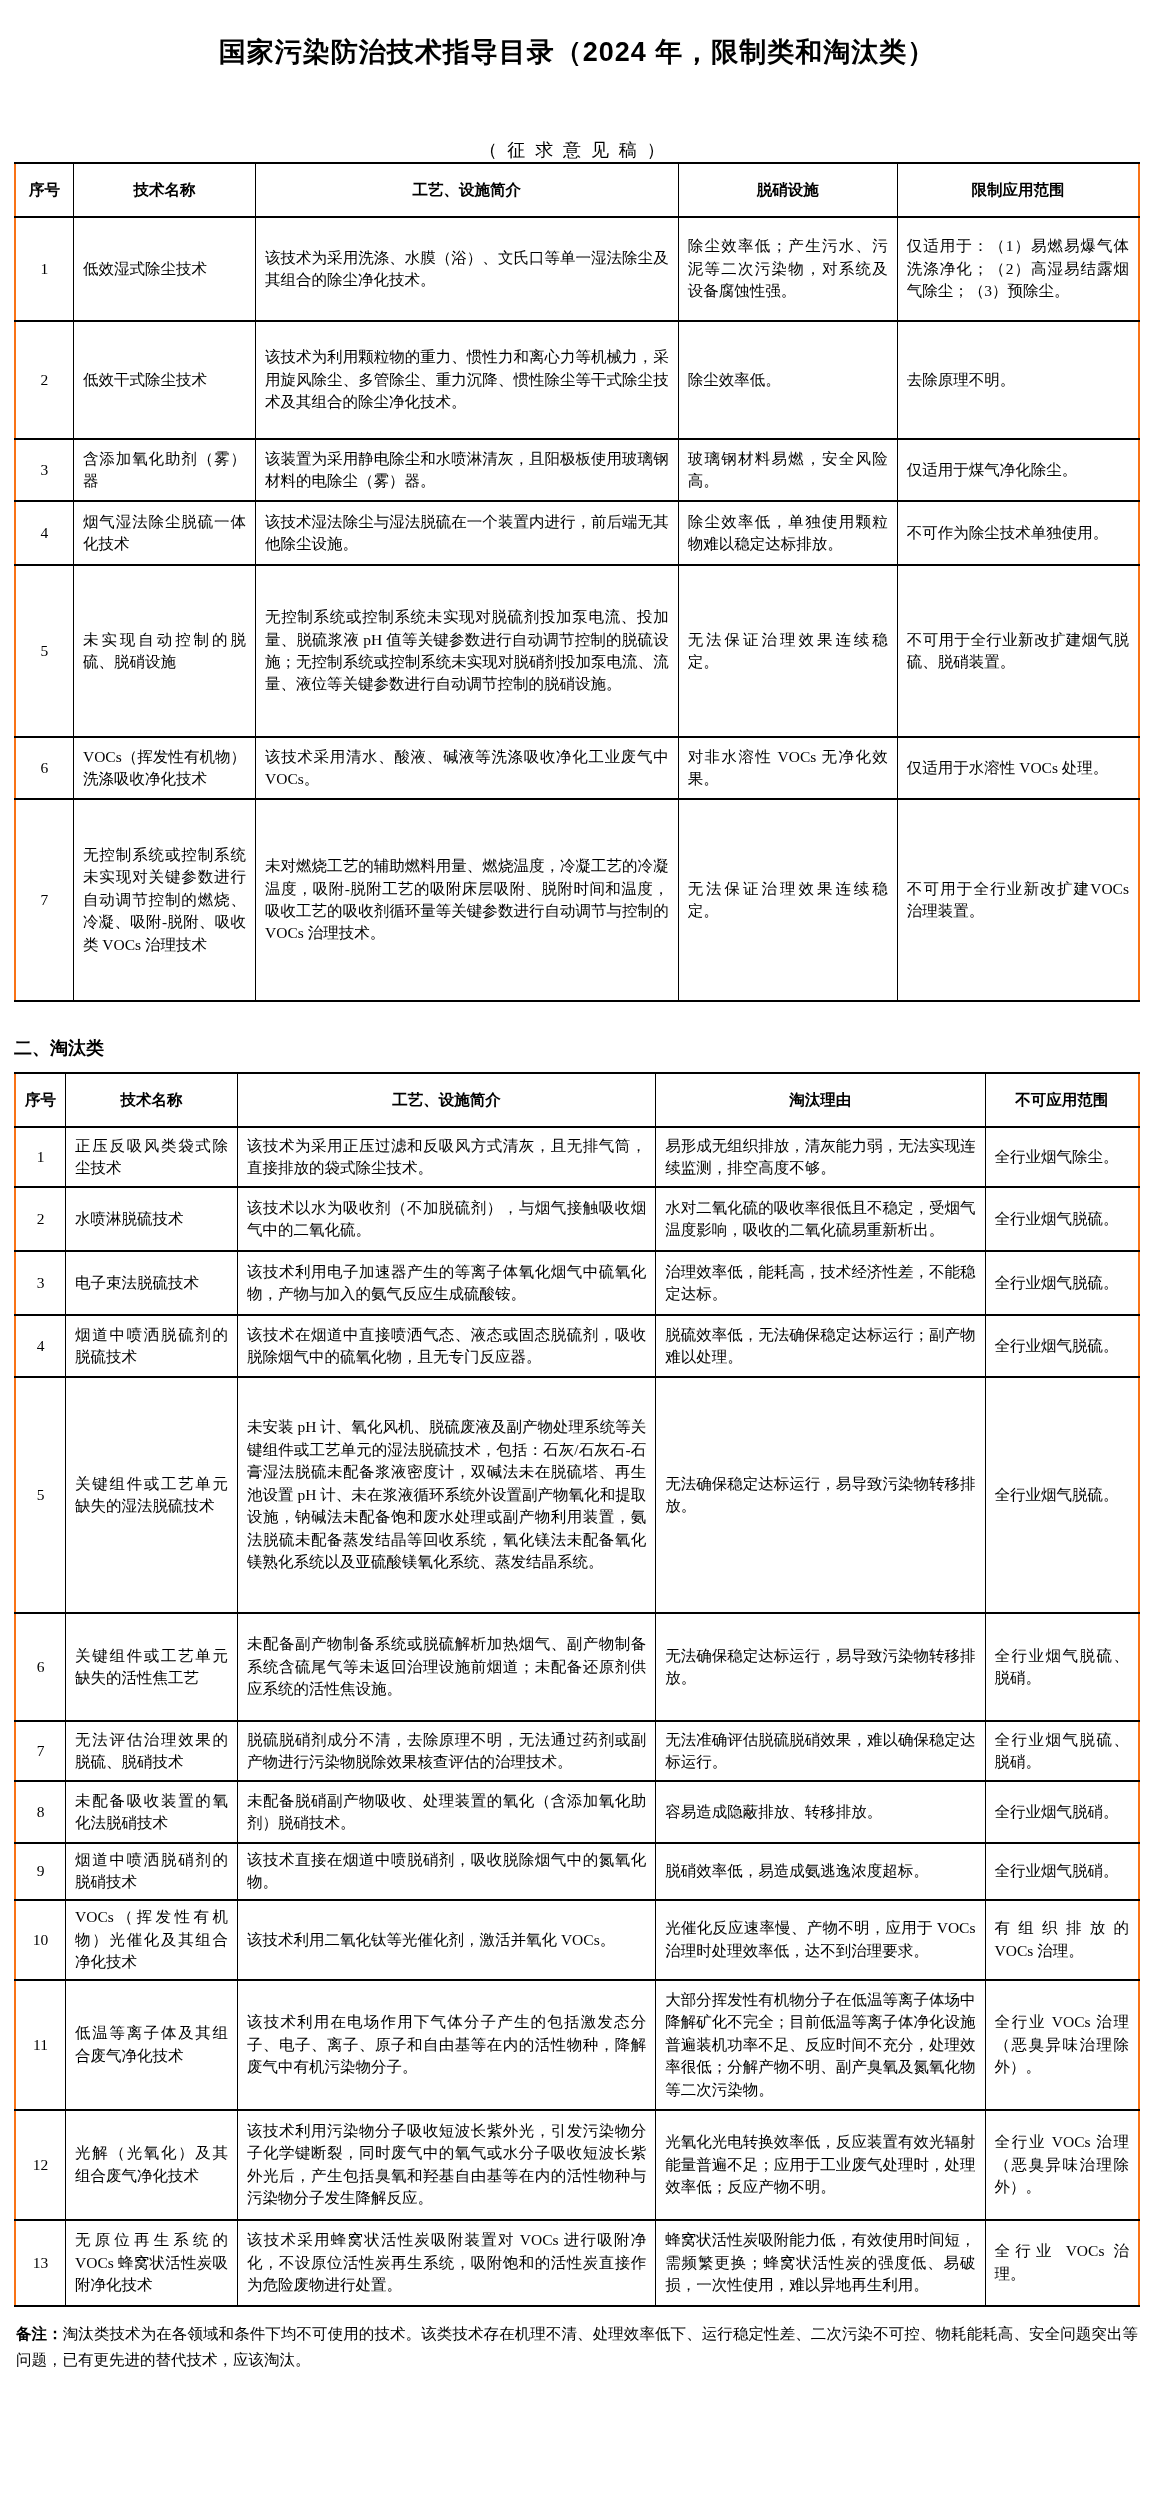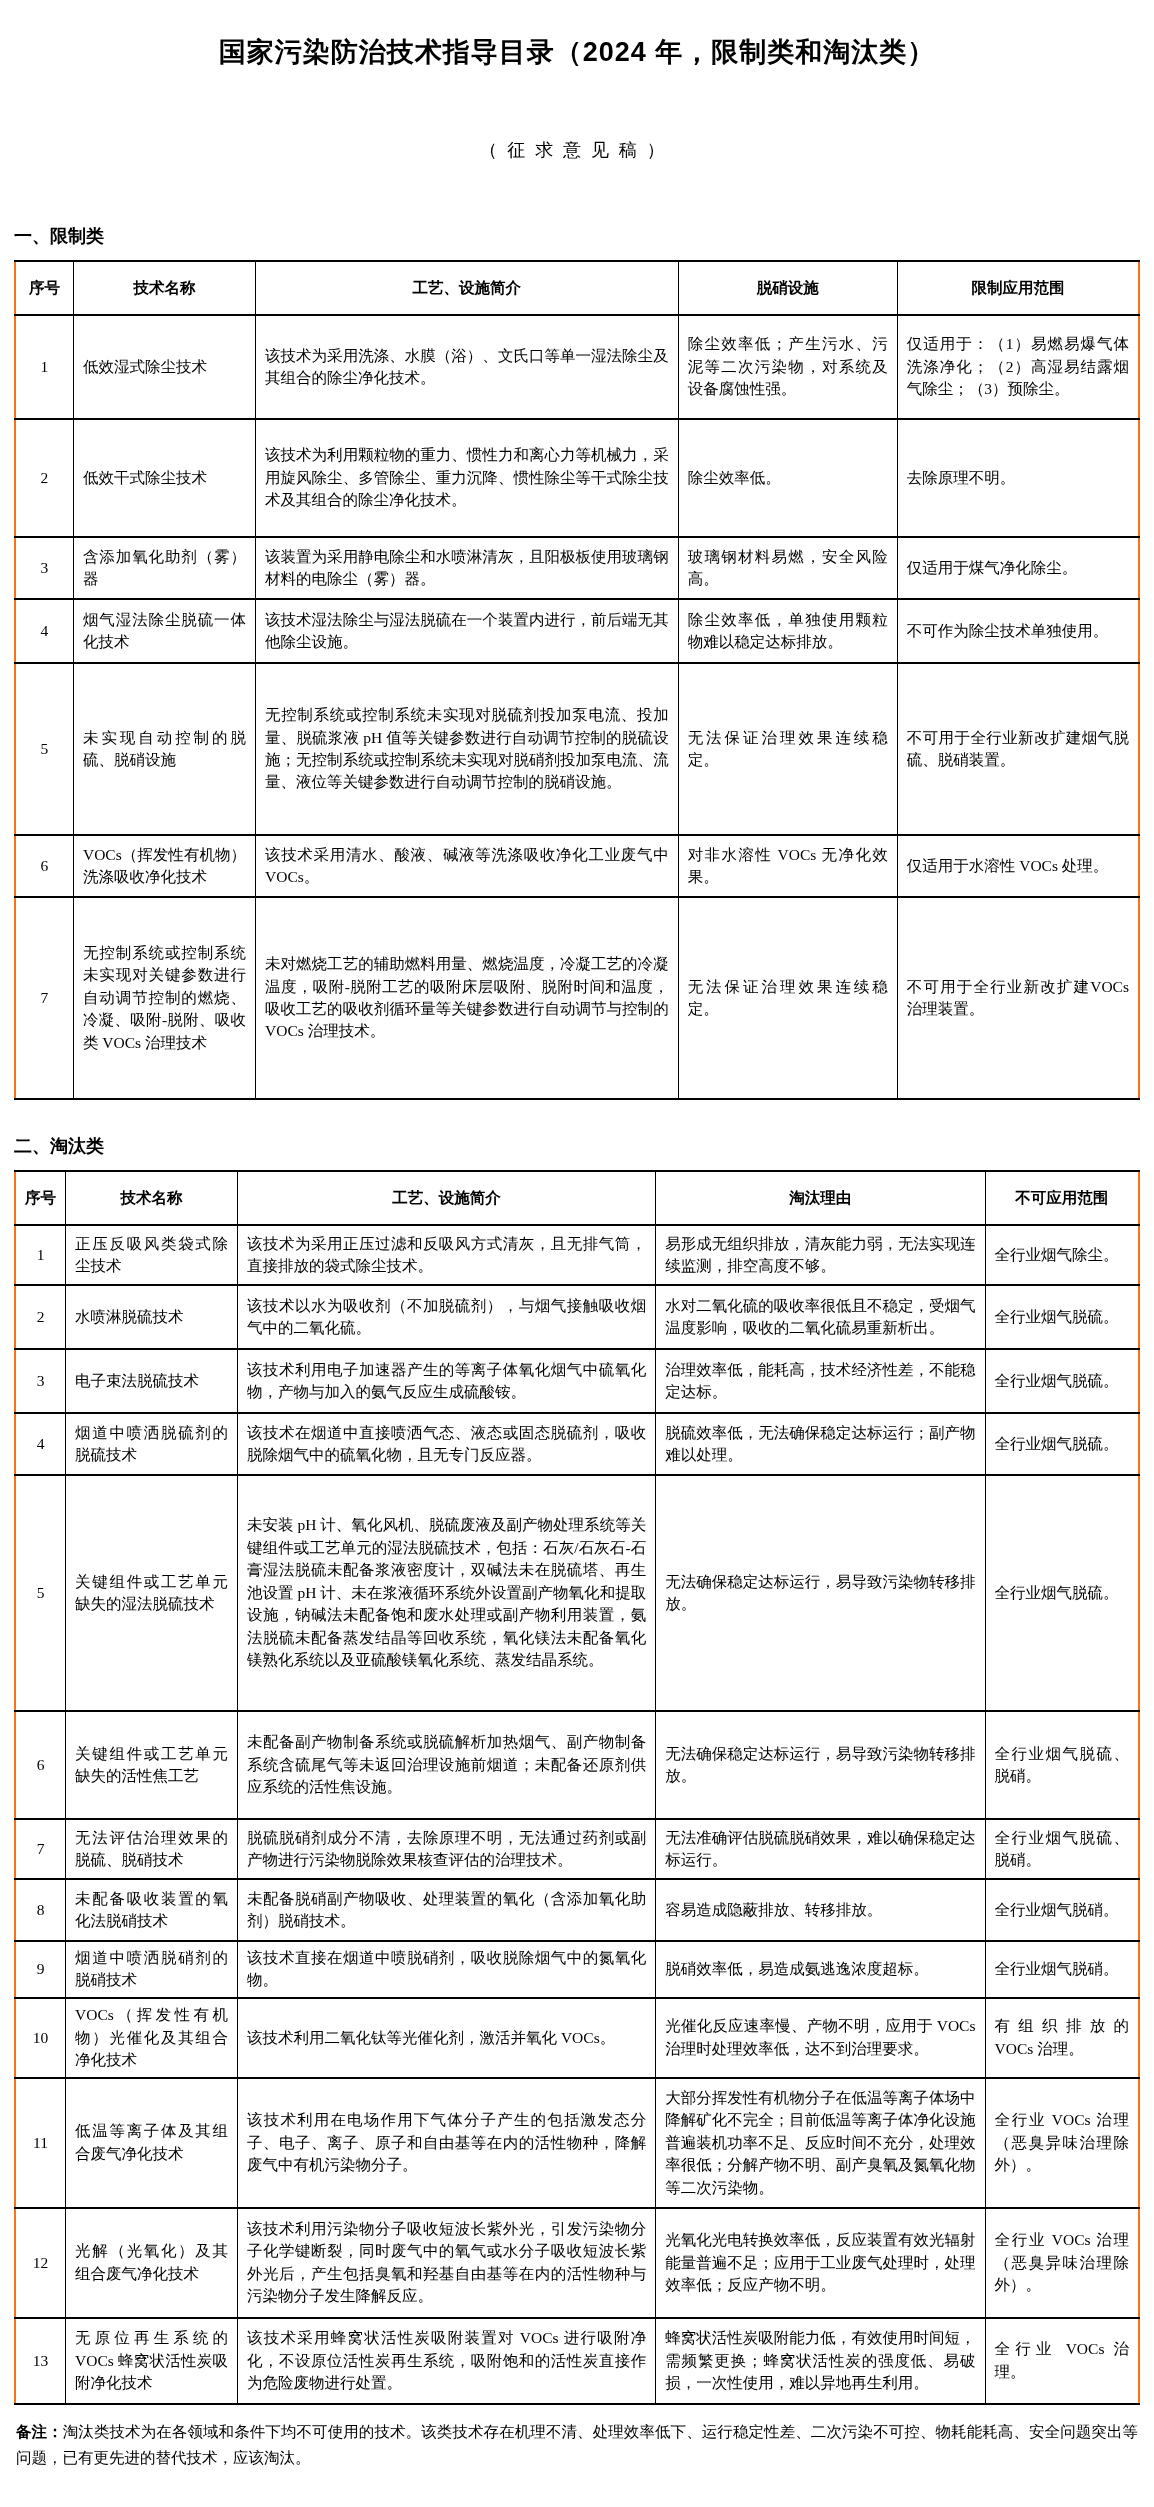--- a/index.html
+++ b/index.html
@@ -93,21 +93,20 @@
 </style>
 </head>
 <body>
 
 <div class="doc">
 
   <h1 class="doc-title">国家污染防治技术指导目录（2024 年，限制类和淘汰类）</h1>
   <div class="doc-subtitle">（征求意见稿）</div>
 
   <section class="section-restricted">
-    <h2 class="section-heading">一、限制类</h2>
     <table id="table-0" class="catalog">
       <colgroup>
         <col style="width:5.2%">
           <col style="width:16.2%">
           <col style="width:37.6%">
           <col style="width:19.5%">
           <col style="width:21.5%">
       </colgroup>
     <thead>
           <tr>

